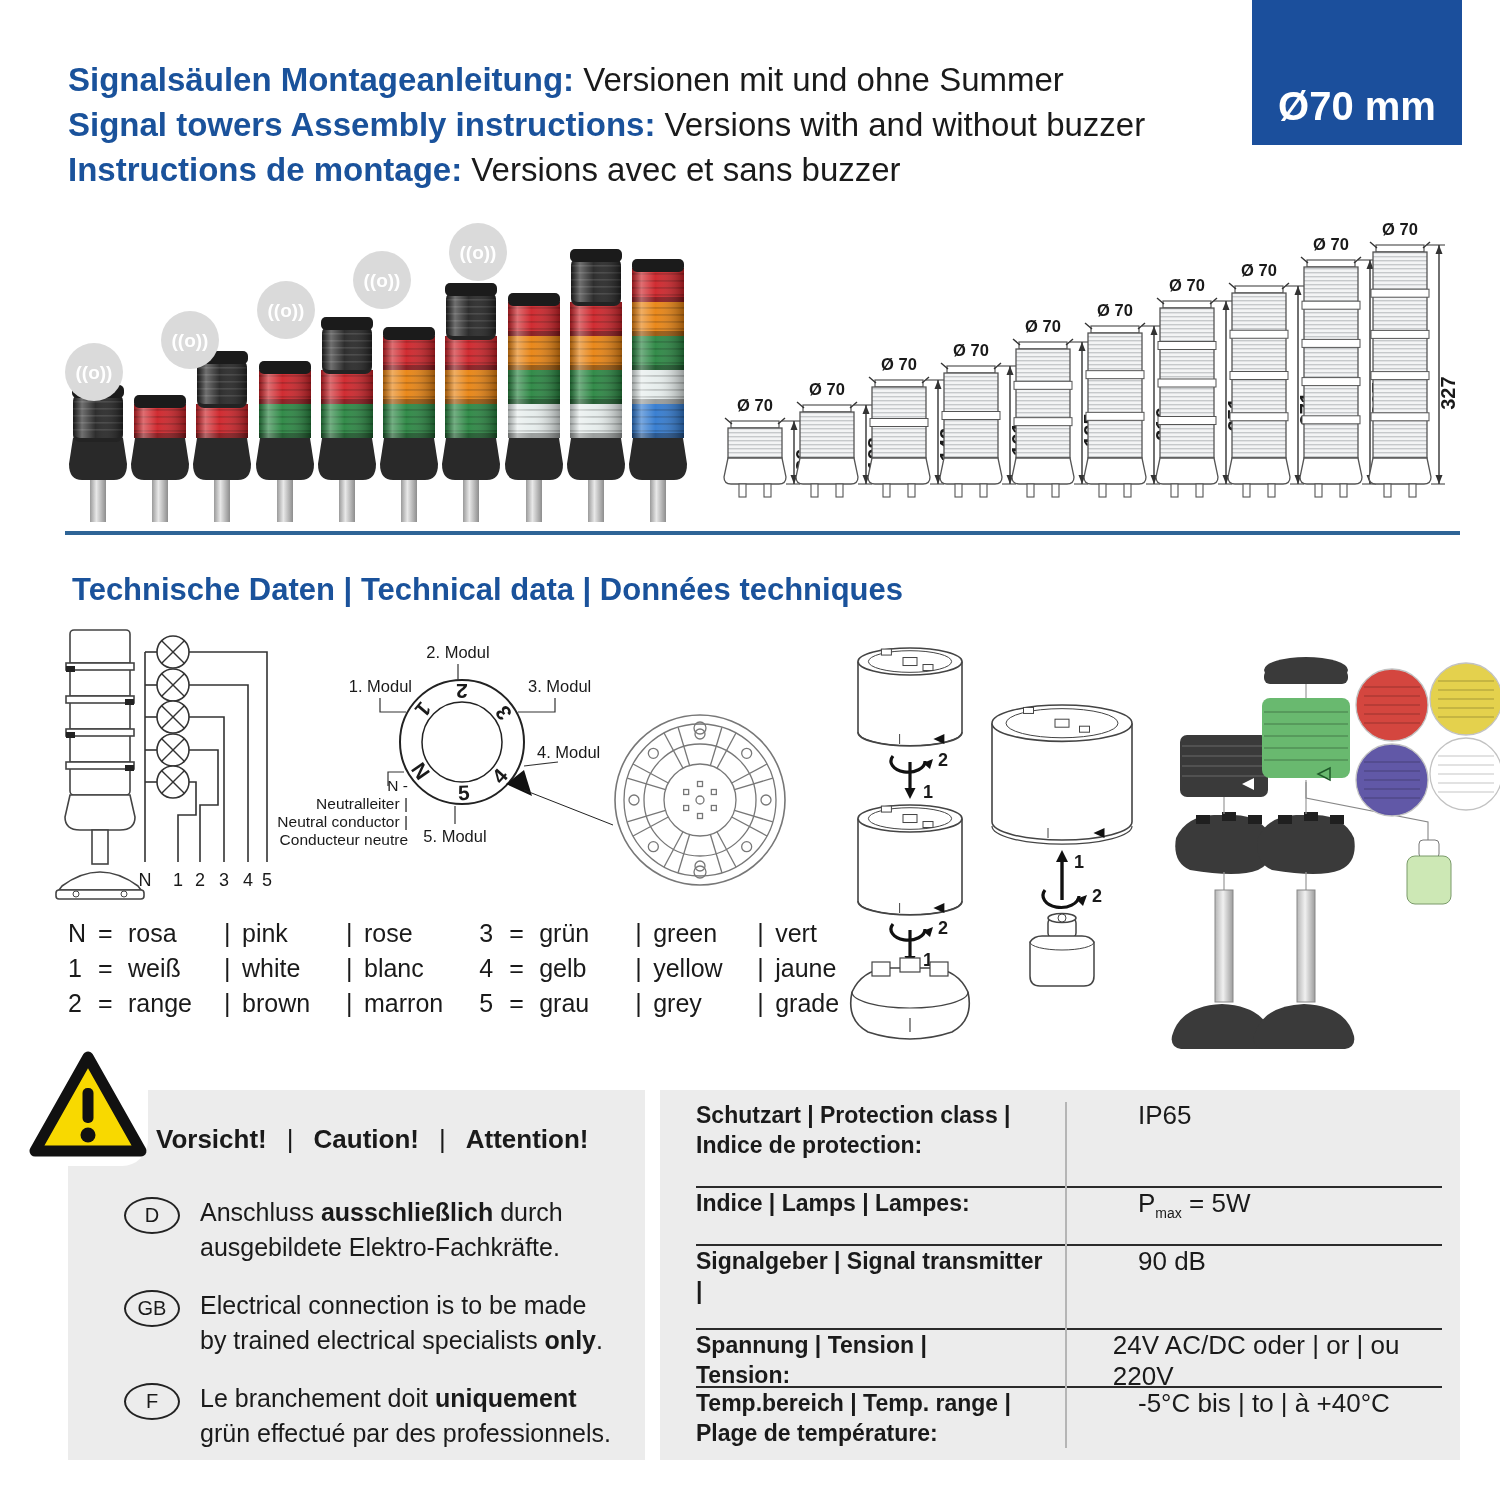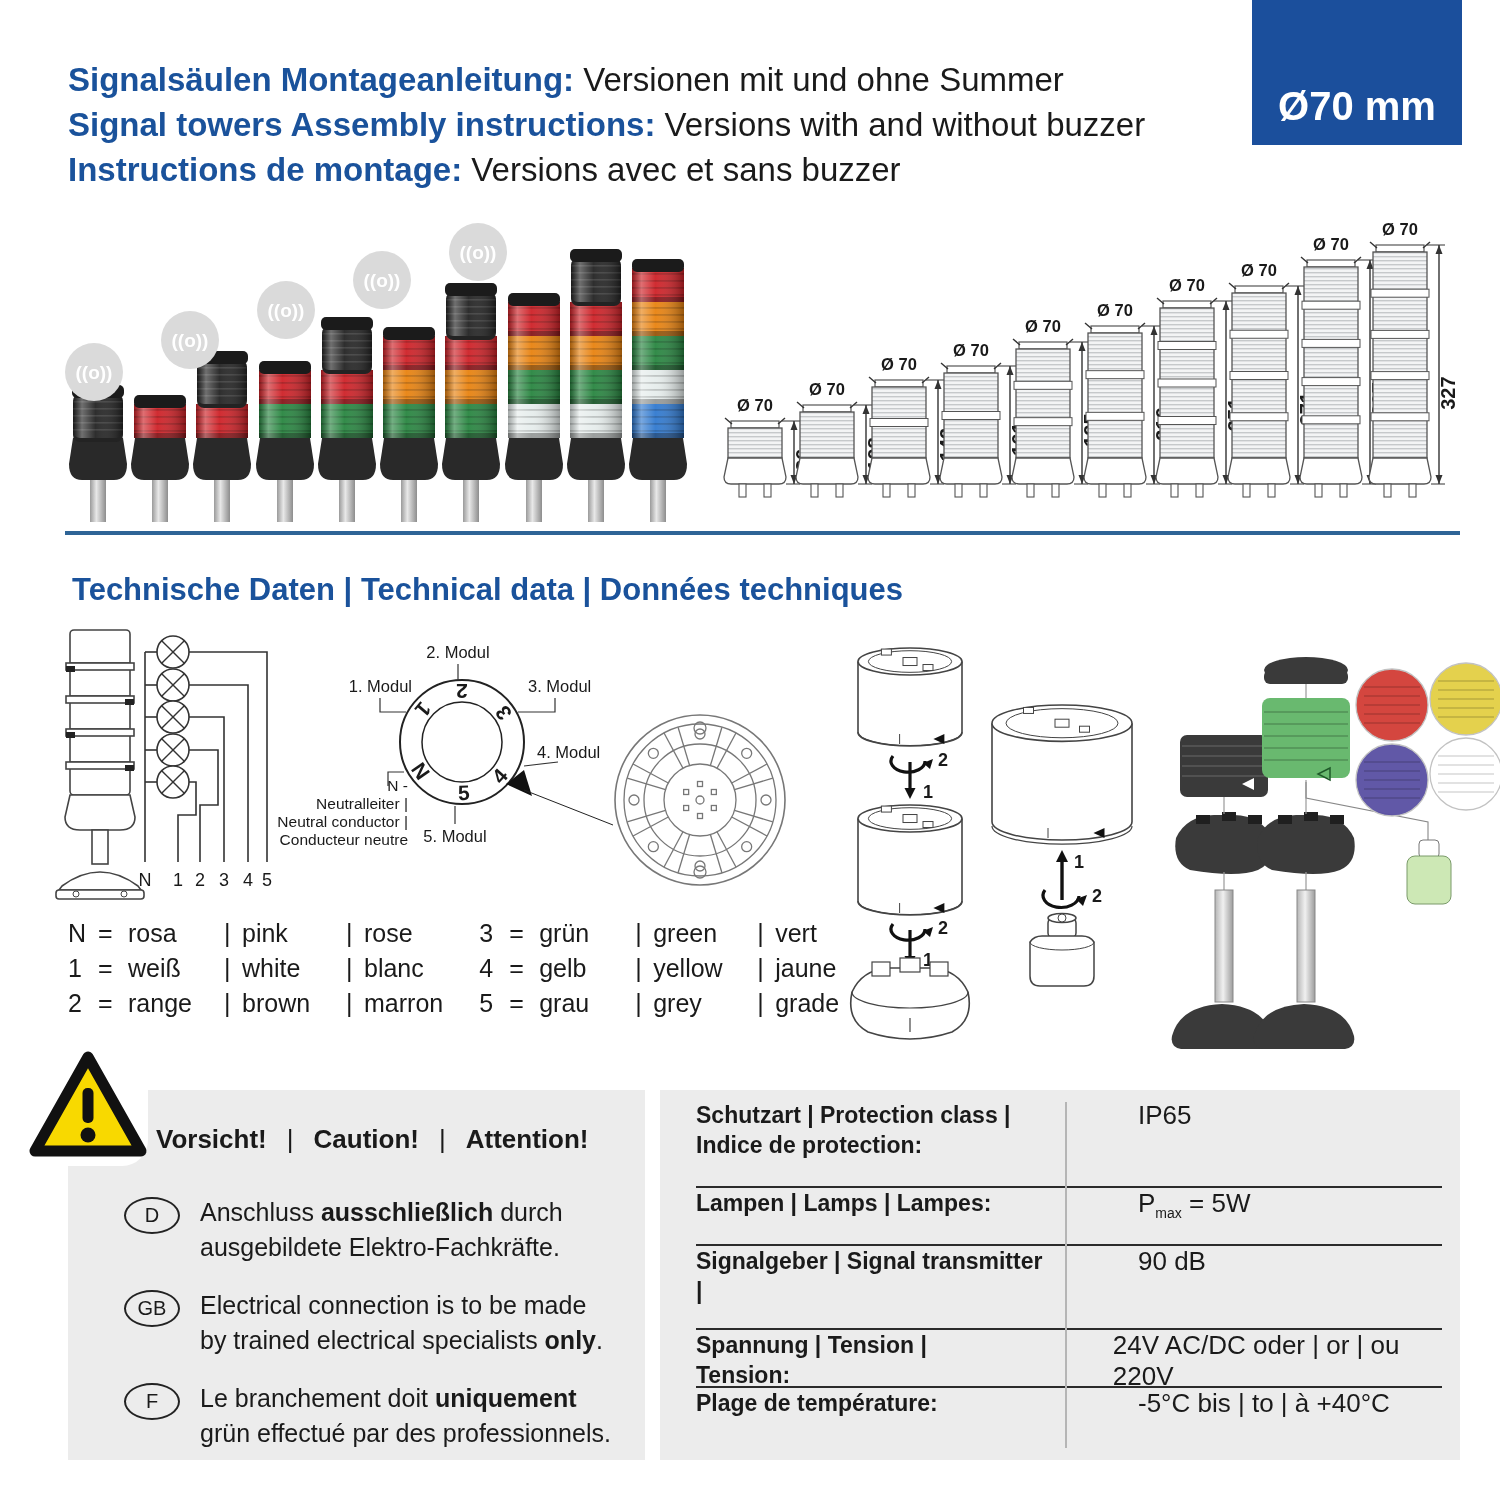--- a/index.html
+++ b/index.html
@@ -979,38 +979,39 @@
     <div id="spec-rows">
         <div class="spec-row" style="height: 86px;">
           <div class="spec-label">
             <div>Schutzart | Protection class |</div>
             <div>Indice de protection:</div>
           </div>
           <div class="spec-value">IP65</div>
         </div>
         <div class="spec-row" style="height: 56px;">
           <div class="spec-label">
-            <div>Lampen | Lamps | Lampes:</div>
+            <div>Indice | Lamps | Lampes:</div>
           </div>
           <div class="spec-value"><span>P</span><sub>max</sub><span> = 5W</span></div>
         </div>
         <div class="spec-row" style="height: 82px;">
           <div class="spec-label">
             <div>Signalgeber | Signal transmitter |</div>
           </div>
           <div class="spec-value">90 dB</div>
         </div>
         <div class="spec-row" style="height: 56px;">
           <div class="spec-label">
             <div>Spannung | Tension | Tension:</div>
           </div>
           <div class="spec-value">24V AC/DC oder | or | ou 220V</div>
         </div>
         <div class="spec-row" style="height: 80px;">
           <div class="spec-label">
+            <div>Temp.bereich | Temp. range |</div>
             <div>Plage de température:</div>
           </div>
           <div class="spec-value">-5°C bis | to | à  +40°C</div>
         </div>
       </div>
   </div>
 
 </div>
 
 </body></html>

